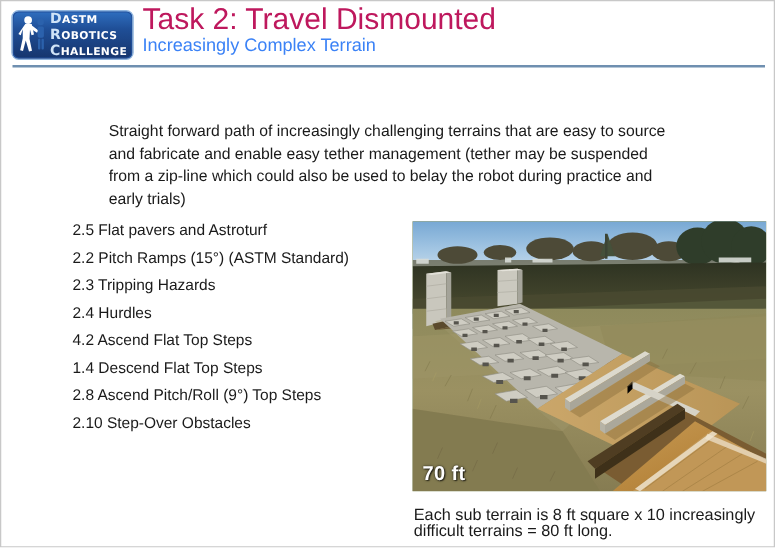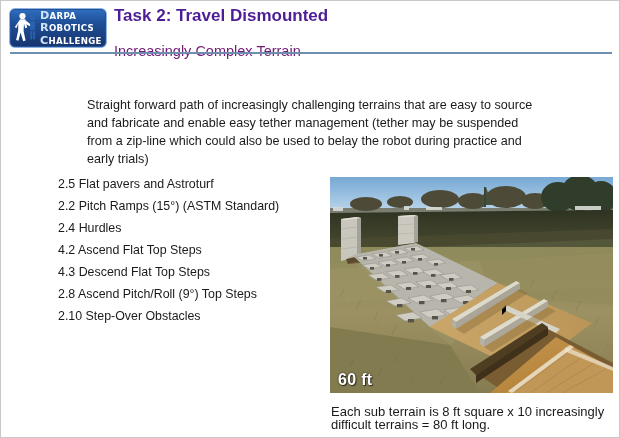--- a/index.html
+++ b/index.html
@@ -80,33 +80,33 @@
     color: #cfe3f7;
   }
 
   .title-block {
     position: absolute;
     left: 113px;
     top: 3px;
     width: 500px;
   }
   .title-main {
-    font-size: 17px;
+    font-size: 24px;
     line-height: 23px;
-    color: #4c1d95;
-    font-weight: bold;
+    color: #be185d;
+    font-weight: normal;
     white-space: nowrap;
   }
   .title-sub {
     font-size: 14.5px;
     line-height: 18px;
-    color: #701a75;
+    color: #3b82f6;
     font-weight: normal;
     white-space: nowrap;
-    margin-top: 15px;
+    margin-top: 1px;
   }
   .header-rule {
     position: absolute;
     left: 9px;
     top: 51px;
     width: 602px;
     height: 2px;
     background: #6f8fb0;
   }
 
@@ -194,43 +194,44 @@
             </g>
             <g fill="#2c63ae" opacity="0.95">
               <circle cx="19.5" cy="6.5" r="2.6"></circle>
               <rect x="17.1" y="10.2" width="5" height="9" rx="1.4"></rect>
               <rect x="17.4" y="20" width="1.9" height="8.6" rx="0.8"></rect>
               <rect x="20.2" y="20" width="1.9" height="8.6" rx="0.8"></rect>
             </g>
           </svg>
         </div>
         <div class="logo-text">
-          <span class="logo-line"><span class="cap">D</span><span>ARPA</span></span>
+          <span class="logo-line"><span class="cap">D</span><span>ASTM</span></span>
           <span class="logo-line"><span class="cap">R</span><span>OBOTICS</span></span>
           <span class="logo-line"><span class="cap">C</span><span>HALLENGE</span></span>
         </div>
       </div>
     </div>
 
     <div class="title-block">
       <div class="title-main">Task 2: Travel Dismounted</div>
       <div class="title-sub">Increasingly Complex Terrain</div>
     </div>
 
     <div class="header-rule"></div>
   </div>
 
   <div class="intro">Straight forward path of increasingly challenging terrains that are easy to source and fabricate and enable easy tether management (tether may be suspended from a zip-line which could also be used to belay the robot during practice and early trials)</div>
 
   <ul class="terrain-list">
     <li>2.5 Flat pavers and Astroturf</li>
     <li>2.2 Pitch Ramps (15°) (ASTM Standard)</li>
+    <li>2.3 Tripping Hazards</li>
     <li>2.4 Hurdles</li>
     <li>4.2 Ascend Flat Top Steps</li>
-    <li>4.3 Descend Flat Top Steps</li>
+    <li>1.4 Descend Flat Top Steps</li>
     <li>2.8 Ascend Pitch/Roll (9°) Top Steps</li>
     <li>2.10 Step-Over Obstacles</li>
   </ul>
 
   <div class="photo-wrap">
     <svg class="photo" viewBox="0 0 283 216" preserveAspectRatio="none">
       <defs>
         <linearGradient id="sky" x1="0" y1="0" x2="0" y2="1">
           <stop offset="0%" stop-color="#77a8d4"></stop>
           <stop offset="55%" stop-color="#a6c8e4"></stop>
@@ -446,18 +447,18 @@
         <path d="M20 190 l4 -9"></path>
           <path d="M48 200 l4 -9"></path>
           <path d="M80 206 l4 -9"></path>
         <path d="M10 206 l4 -9"></path>
           <path d="M64 186 l4 -9"></path>
           <path d="M110 208 l4 -8"></path>
       </g>
       <path d="M0 150 L120 168 L150 216 L0 216 Z" fill="#000000" opacity="0.06"></path>
     </svg>
 
-    <div class="photo-label">60 ft</div>
+    <div class="photo-label">70 ft</div>
   </div>
 
   <div class="caption">Each sub terrain is 8 ft square x 10 increasingly difficult terrains = 80 ft long.</div>
 
 </div>
 
 </body></html>

